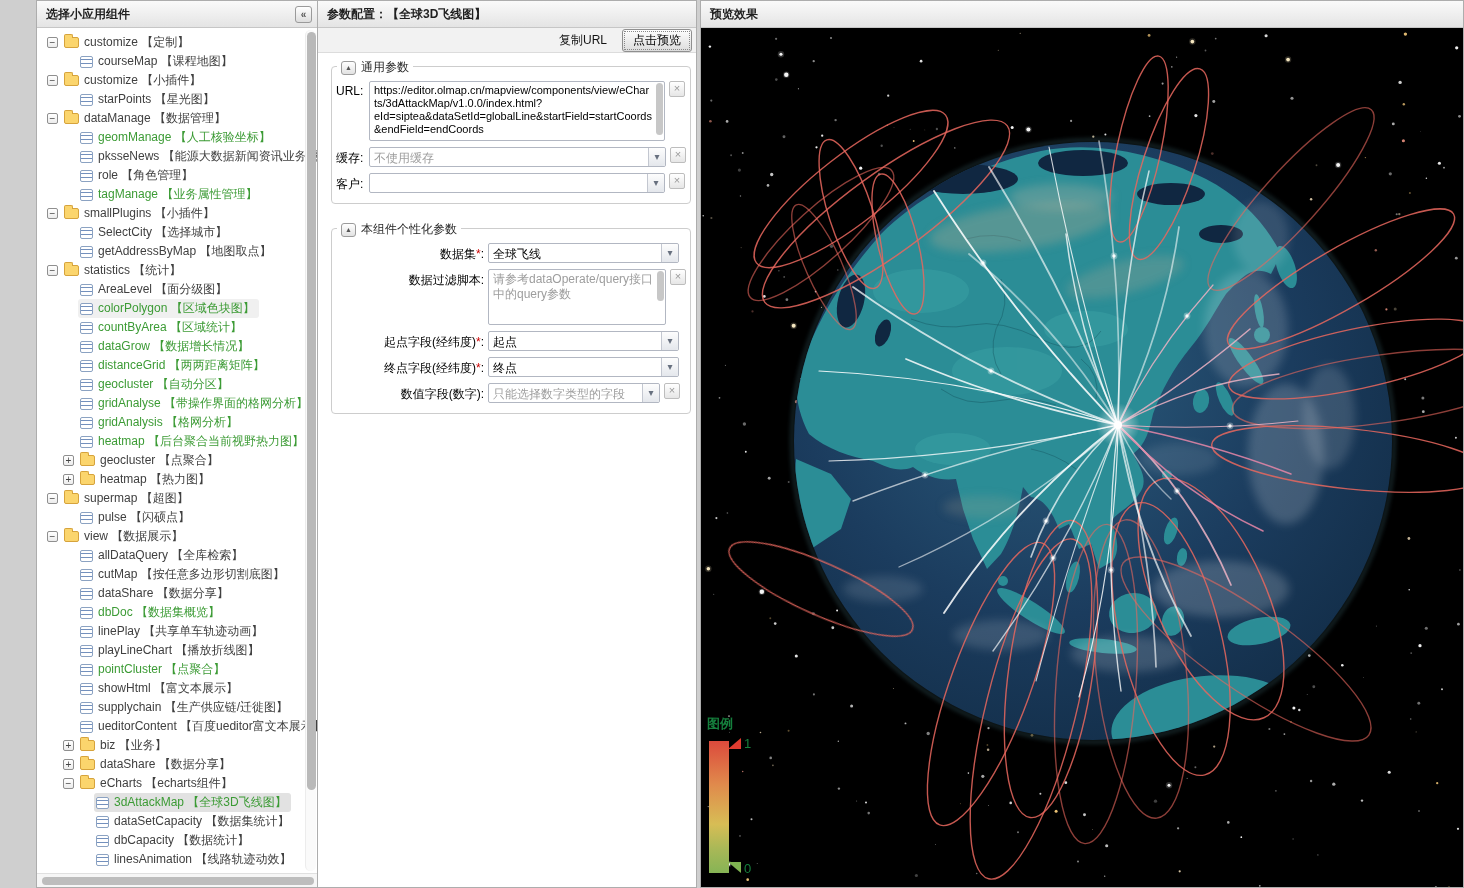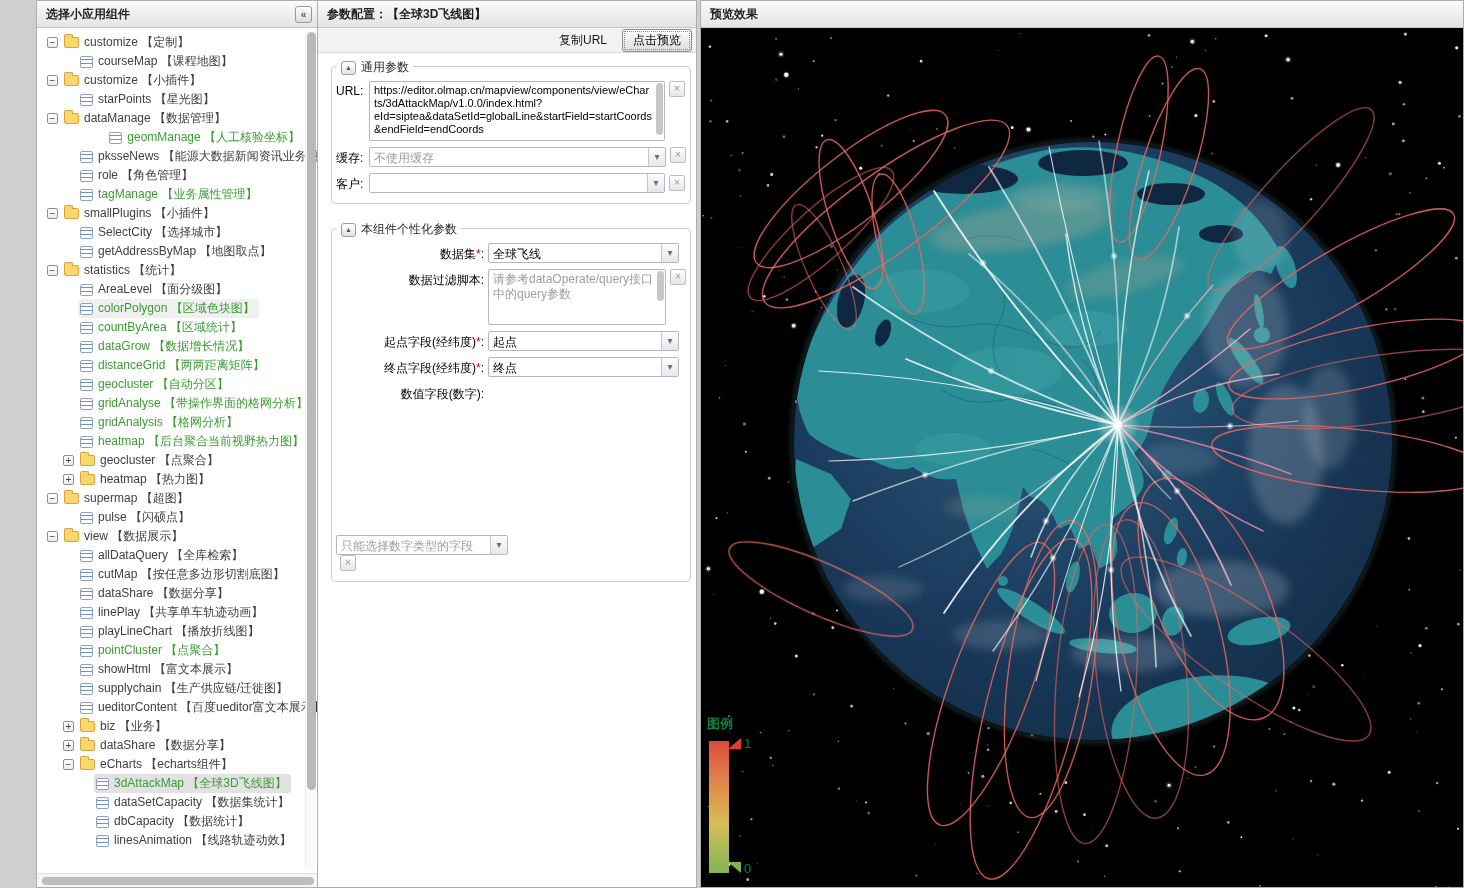--- a/index.html
+++ b/index.html
@@ -134,21 +134,21 @@
               <span class="tlabel">starPoints 【星光图】</span>
             </span>
           </div>
           <div class="trow" style="padding-left: 6px;">
             <span class="texp">−</span>
             <span class="tinner">
               <span class="ico-folder"></span>
               <span class="tlabel">dataManage 【数据管理】</span>
             </span>
           </div>
-          <div class="trow" style="padding-left: 22px; justify-content: flex-end;">
+          <div class="trow" style="padding-left: 22px;">
             <span style="width: 15px; flex: 0 0 15px;"></span>
             <span class="tinner">
               <span class="ico-leaf"></span>
               <span class="tlabel green">geomManage 【人工核验坐标】</span>
             </span>
           </div>
           <div class="trow" style="padding-left: 22px;">
             <span style="width: 15px; flex: 0 0 15px;"></span>
             <span class="tinner">
               <span class="ico-leaf"></span>
@@ -307,20 +307,27 @@
             <span class="tinner">
               <span class="ico-leaf"></span>
               <span class="tlabel">cutMap 【按任意多边形切割底图】</span>
             </span>
           </div>
           <div class="trow" style="padding-left: 22px;">
             <span style="width: 15px; flex: 0 0 15px;"></span>
             <span class="tinner">
               <span class="ico-leaf"></span>
               <span class="tlabel">dataShare 【数据分享】</span>
+            </span>
+          </div>
+          <div class="trow" style="padding-left: 22px;">
+            <span style="width: 15px; flex: 0 0 15px;"></span>
+            <span class="tinner">
+              <span class="ico-leaf"></span>
+              <span class="tlabel green">dbDoc 【数据集概览】</span>
             </span>
           </div>
           <div class="trow" style="padding-left: 22px;">
             <span style="width: 15px; flex: 0 0 15px;"></span>
             <span class="tinner">
               <span class="ico-leaf"></span>
               <span class="tlabel">linePlay 【共享单车轨迹动画】</span>
             </span>
           </div>
           <div class="trow" style="padding-left: 22px;">
@@ -441,21 +448,21 @@
           <span class="btn-x">×</span>
         </div>
         <div class="frow">
           <div class="flabel w30">缓存:</div>
           <div class="combo" style="width:348px;">
             <span class="ctext placeholder">不使用缓存</span>
             <span class="ctrig">▾</span>
           </div>
           <span class="btn-x">×</span>
         </div>
-        <div class="frow" style="margin-bottom:2px;align-items:center;">
+        <div class="frow" style="margin-bottom:2px;">
           <div class="flabel w30">客户:</div>
           <div class="combo" style="width:296px;">
             <span class="ctext"></span>
             <span class="ctrig">▾</span>
           </div>
           <span class="btn-x">×</span>
         </div>
       </div>
 
       <div class="fs">
@@ -485,21 +492,21 @@
             <span class="ctrig">▾</span>
           </div>
         </div>
         <div class="frow">
           <div class="flabel w152"><span>终点字段(经纬度)</span><span class="req">*</span><span>:</span></div>
           <div class="combo" style="width:191px;">
             <span class="ctext">终点</span>
             <span class="ctrig">▾</span>
           </div>
         </div>
-        <div class="frow" style="margin-bottom:2px;flex-direction:column;">
+        <div class="frow" style="margin-bottom:2px;">
           <div class="flabel w152"><span>数值字段(数字)</span><span class="req"></span><span>:</span></div>
           <div class="combo" style="width:172px;">
             <span class="ctext placeholder">只能选择数字类型的字段</span>
             <span class="ctrig">▾</span>
           </div>
           <span class="btn-x">×</span>
         </div>
       </div>
 
     </div>

